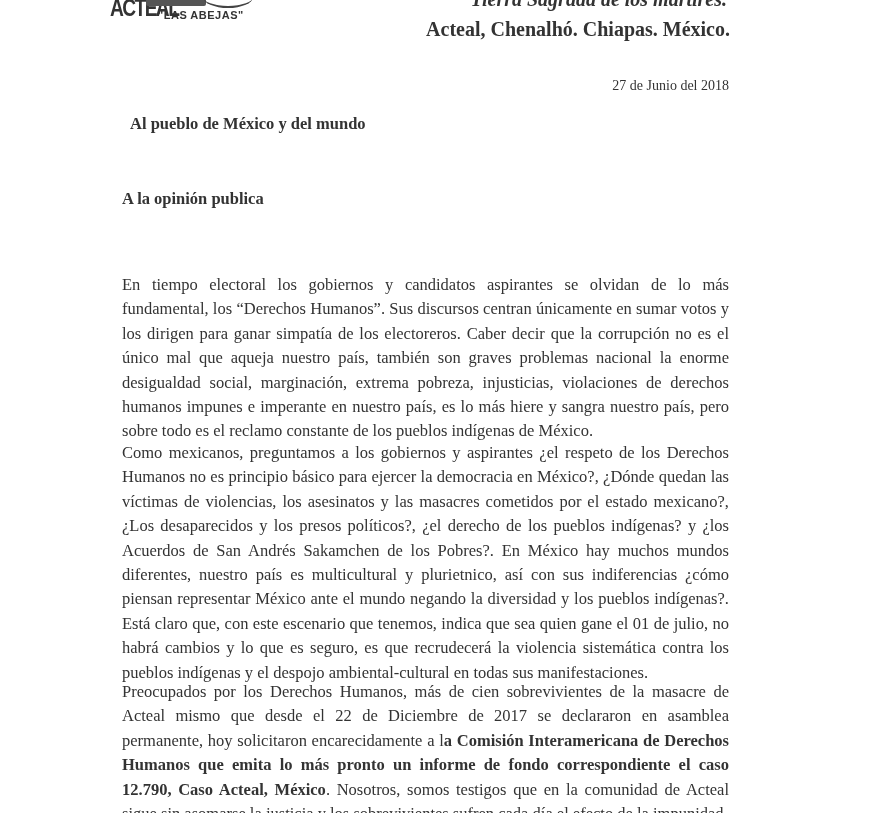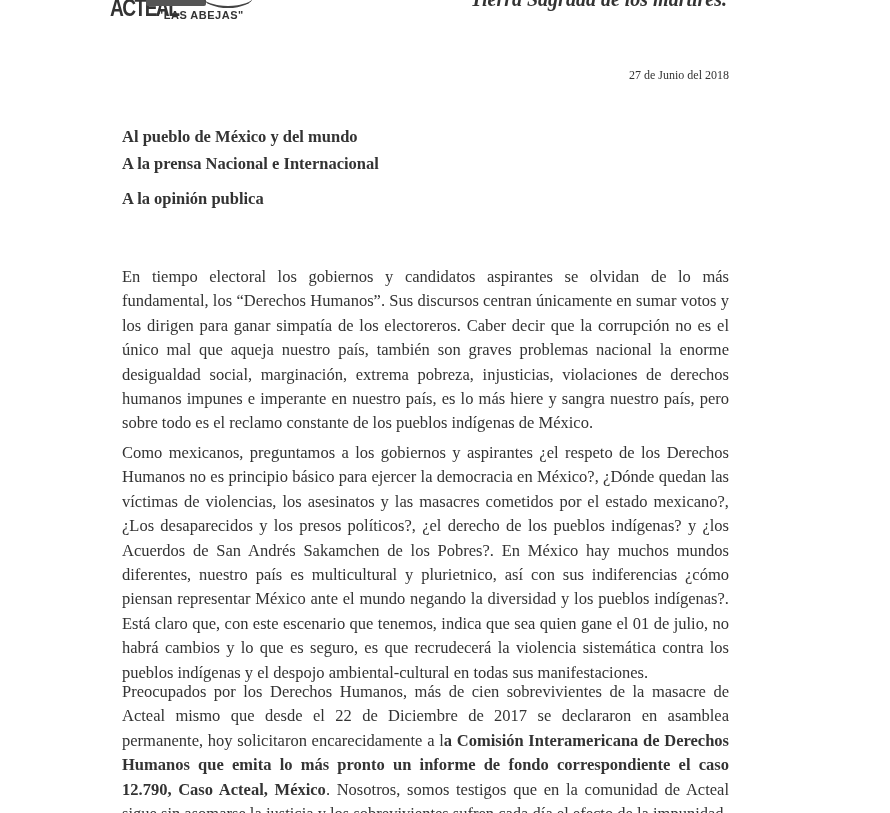--- a/index.html
+++ b/index.html
@@ -33,49 +33,49 @@
   }
   .hdr-line1 {
     position: absolute; right: 163px; top: -12px;
     font-size: 20px; font-weight: bold; font-style: italic; color: #333;
   }
   .hdr-line2 {
     position: absolute; right: 160px; top: 18px;
     font-size: 20px; font-weight: bold; color: #333;
   }
   .date {
-    position: absolute; right: 161px; top: 68px; font-size: 12px; color: #333;
+    position: absolute; right: 161px; top: 78px; font-size: 14px; color: #333;
   }
   .addr { position: absolute; left: 122px; font-size: 16.5px; font-weight: bold; color: #333; }
-  .a1 { top: 127px; } .a2 { top: 154px; } .a3 { top: 189px; text-align: center; }
+  .a1 { top: 114px; margin-left: 8px; } .a2 { top: 154px; } .a3 { top: 189px; text-align: center; }
   .greet { position: absolute; left: 122px; top: 243px; font-size: 16.5px; font-weight: bold; color: #333; }
   .para {
     position: absolute; left: 122px; width: 607px;
     font-size: 16.5px; line-height: 24.4px; text-align: justify; color: #333;
   }
-  .p1 { top: 265px; }
+  .p1 { top: 273px; }
   .p2 { top: 441px; font-family: Liberation Serif, serif; }
   .p3 { top: 680px; }
   .para b { font-weight: bold; }
 </style>
 </head>
 <body>
 
 <div class="page">
   <div class="logo">
     <span class="acteal">ACTEAL</span>
     <div class="img"></div>
     <div class="arc"></div>
     <span class="abejas">"LAS ABEJAS"</span>
   </div>
   <div class="hdr-line1">Tierra Sagrada de los mártires.</div>
+  <div class="hdr-line2">Acteal, Chenalhó. Chiapas. México.</div>
 
   <div class="date">27 de Junio del 2018</div>
 
   <div class="addr a1">Al pueblo de México y del mundo</div>
-  <div class="addr a2">A la prensa Nacional e Internacional</div>
   <div class="addr a3">A la opinión publica</div>
 
 
   <div class="para p1">En tiempo electoral los gobiernos y candidatos aspirantes se olvidan de lo más fundamental, los “Derechos Humanos”. Sus discursos centran únicamente en sumar votos y los dirigen para ganar simpatía de los electoreros. Caber decir que la corrupción no es el único mal que aqueja nuestro país, también son graves problemas nacional la enorme desigualdad social, marginación, extrema pobreza, injusticias, violaciones de derechos humanos impunes e imperante en nuestro país, es lo más hiere y sangra nuestro país, pero sobre todo es el reclamo constante de los pueblos indígenas de México.</div>
   <div class="para p2">Como mexicanos, preguntamos a los gobiernos y aspirantes ¿el respeto de los Derechos Humanos no es principio básico para ejercer la democracia en México?, ¿Dónde quedan las víctimas de violencias, los asesinatos y  las masacres cometidos por el estado mexicano?, ¿Los desaparecidos y los presos políticos?, ¿el derecho de los pueblos indígenas? y ¿los Acuerdos de San Andrés Sakamchen de los Pobres?. En México hay muchos mundos diferentes, nuestro país es multicultural y plurietnico, así con sus indiferencias ¿cómo piensan representar México ante el mundo negando la diversidad y los pueblos indígenas?. Está claro que, con este escenario que tenemos, indica que sea quien gane el 01 de julio, no habrá cambios y lo que es seguro, es que recrudecerá la violencia sistemática contra los pueblos indígenas y el despojo ambiental-cultural en todas sus manifestaciones.</div>
   <div class="para p3"><span>Preocupados por los Derechos Humanos, más de cien sobrevivientes de la masacre de Acteal mismo que desde el 22 de Diciembre de 2017 se declararon en asamblea permanente, hoy solicitaron encarecidamente a l</span><b>a Comisión Interamericana de Derechos Humanos que emita lo más pronto un informe de fondo correspondiente el caso 12.790, Caso Acteal, México</b><span>. Nosotros, somos testigos que en la comunidad de Acteal sigue sin asomarse la justicia y los sobrevivientes sufren cada día el efecto de la impunidad</span></div>
 </div>
 
 </body></html>

